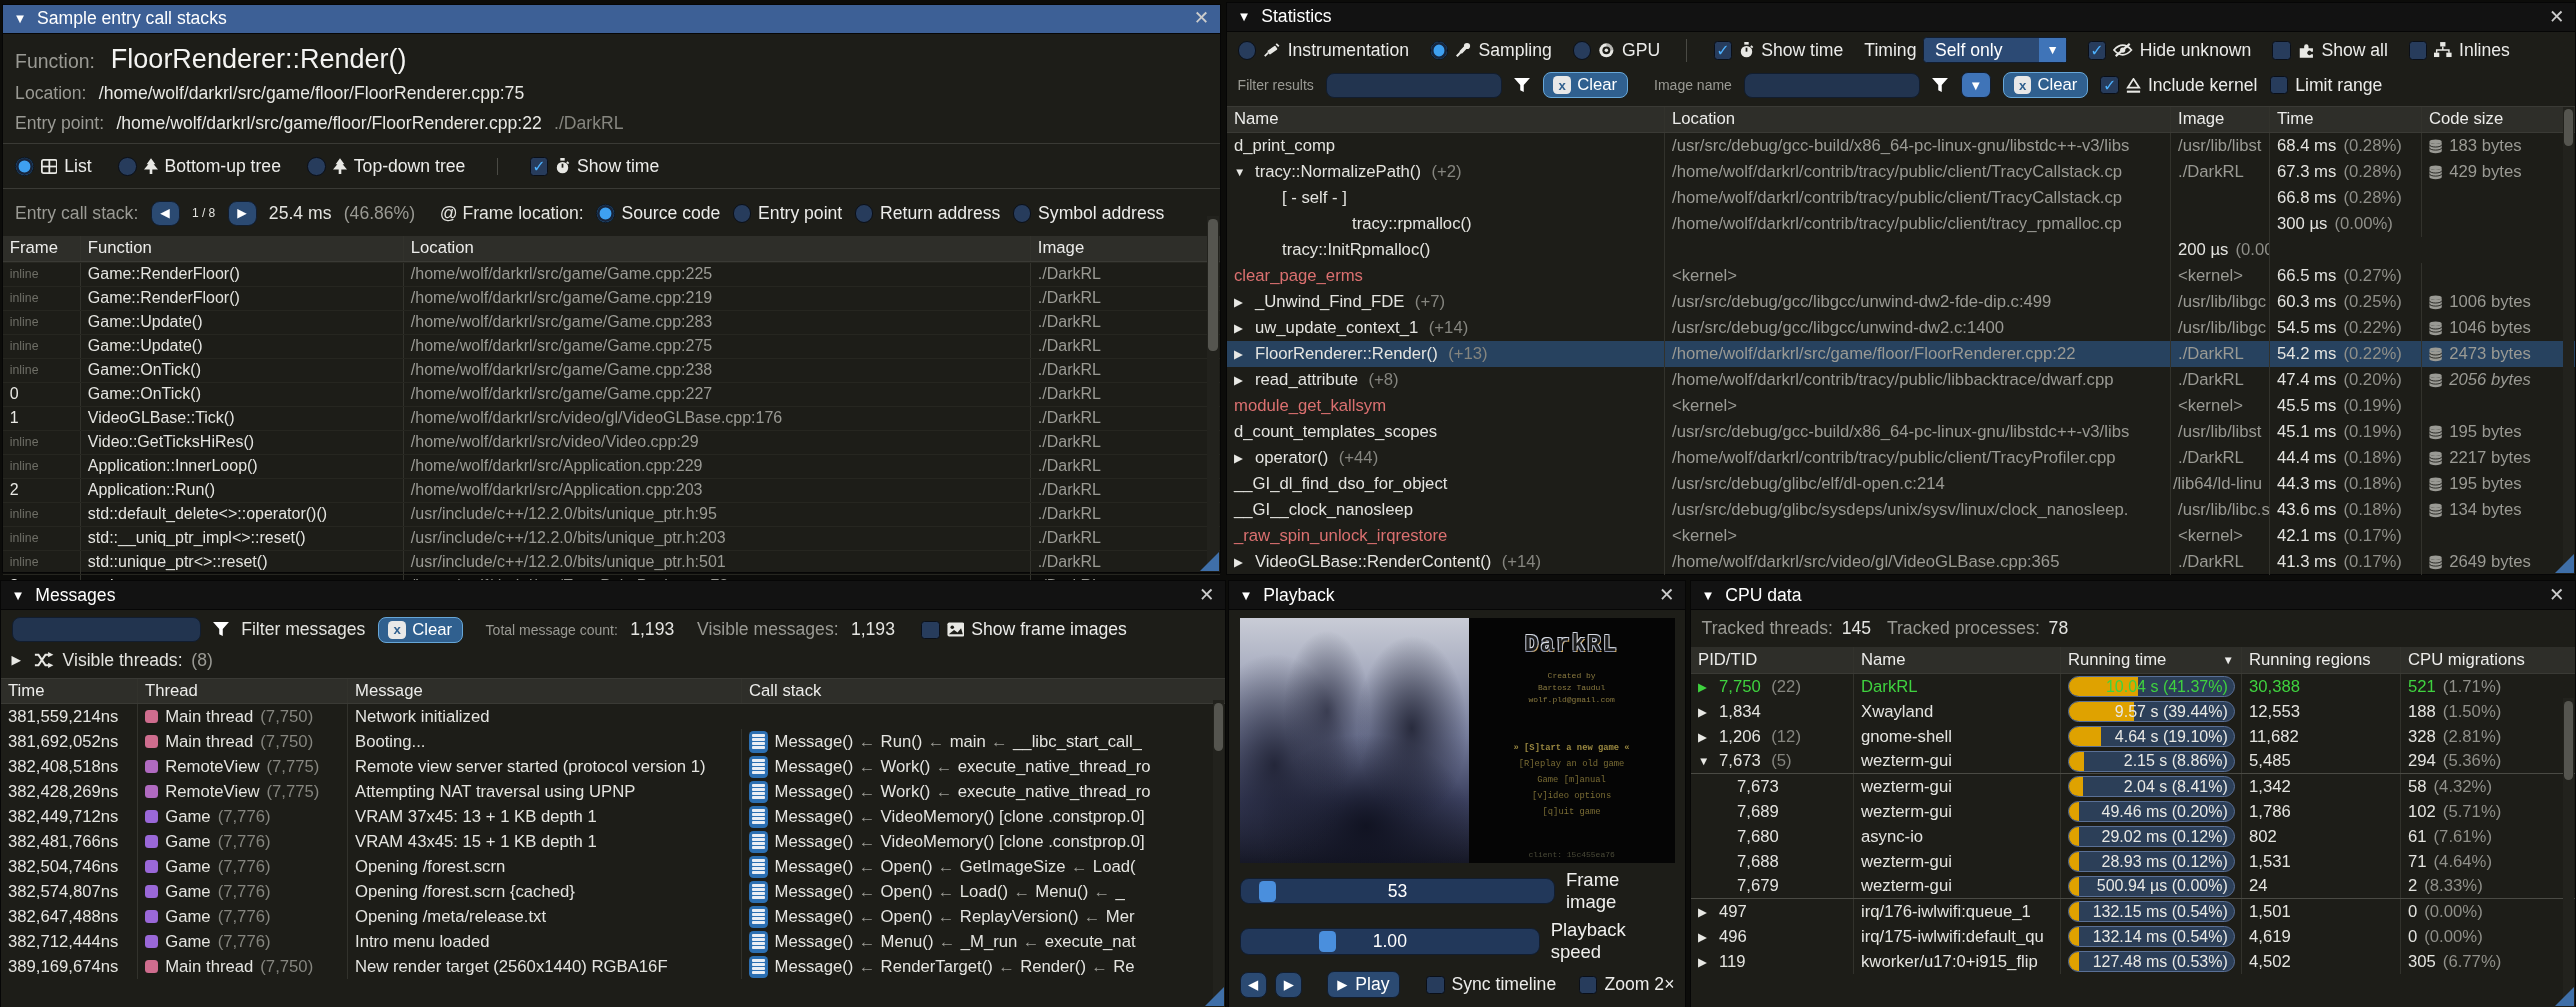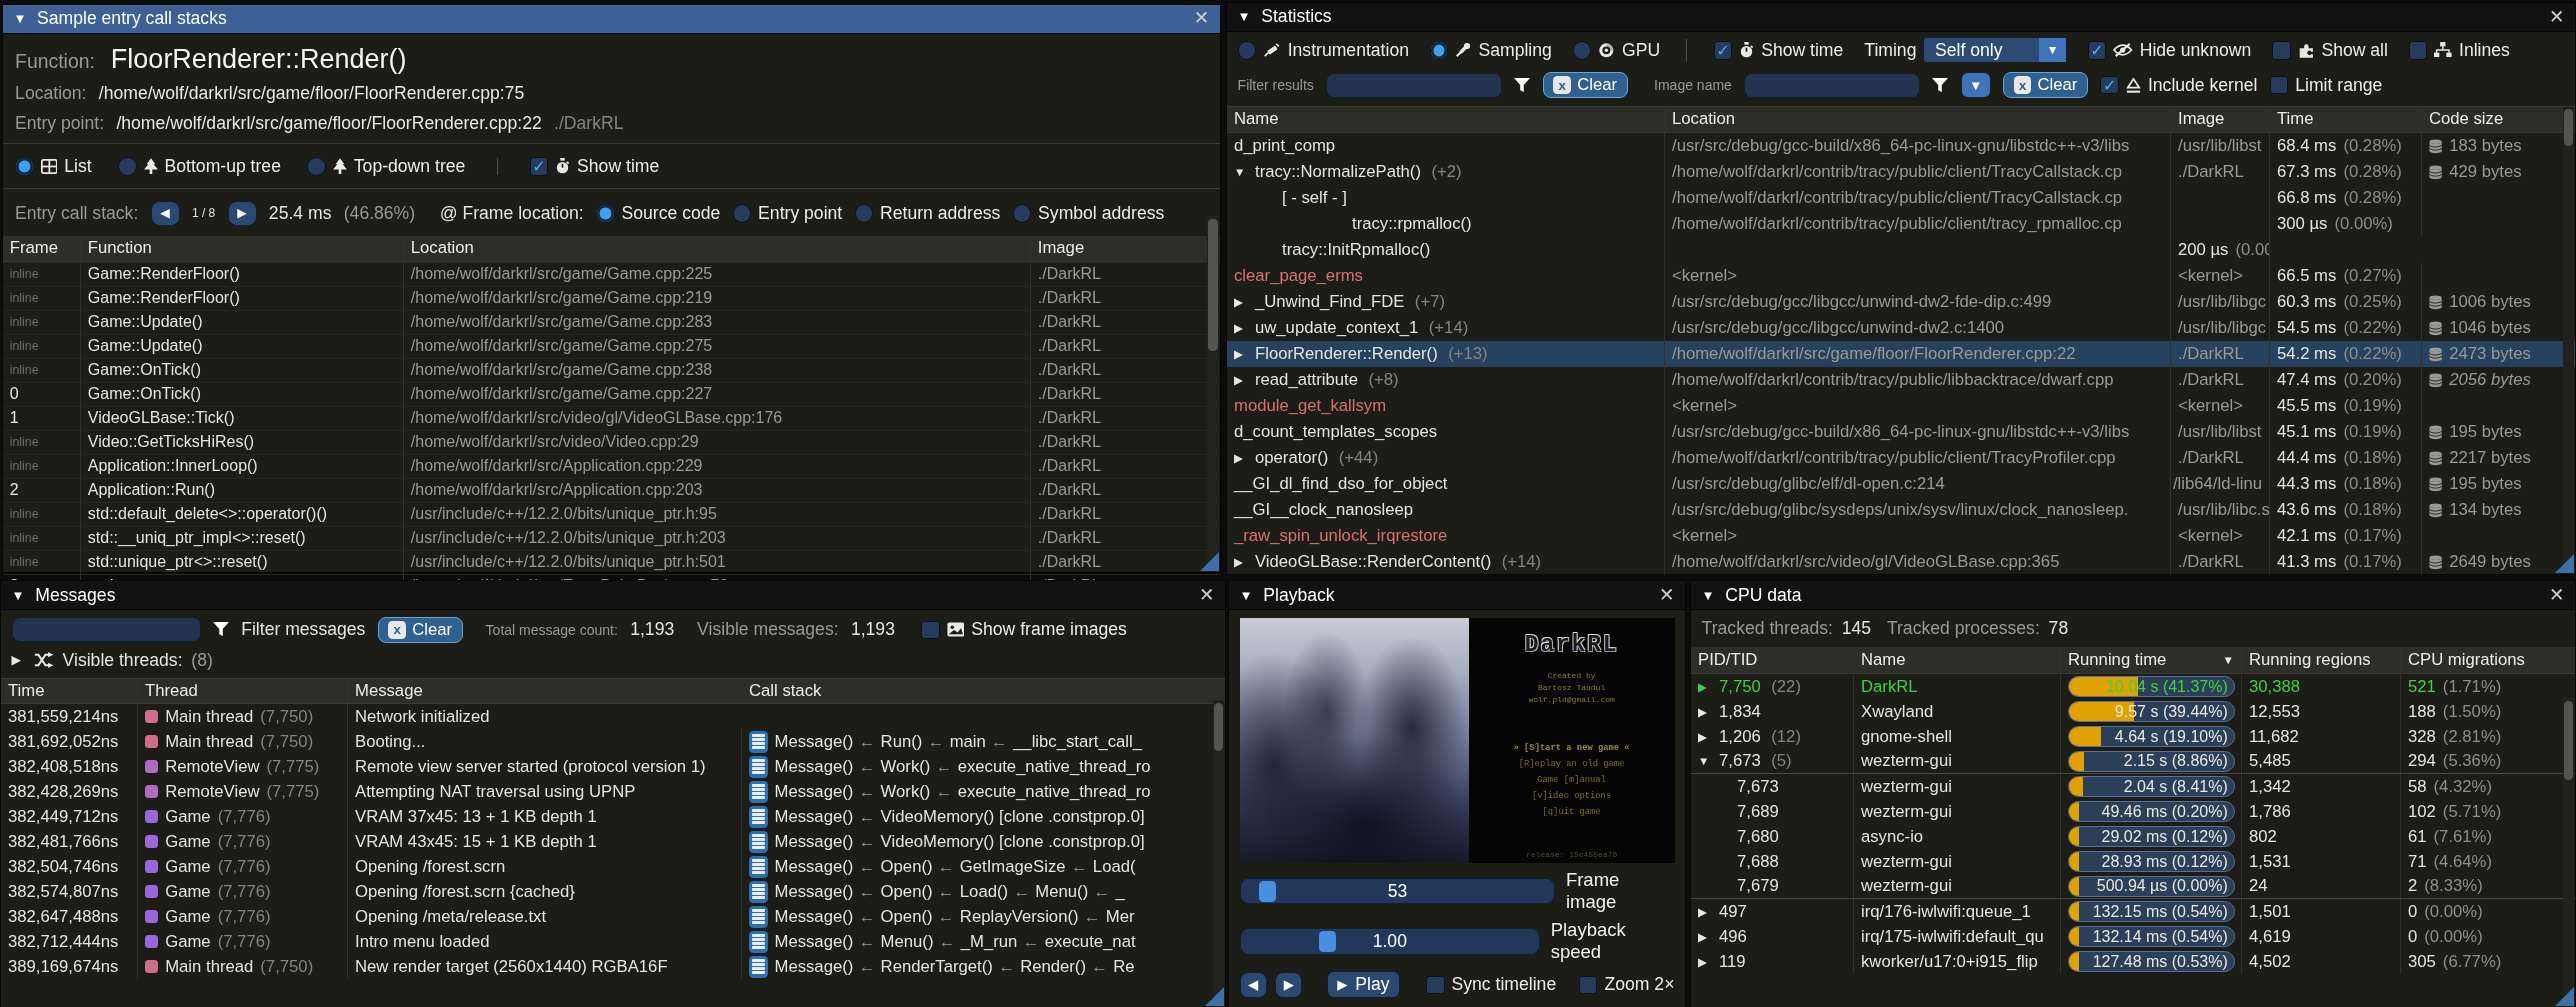--- a/index.html
+++ b/index.html
@@ -1297,21 +1297,21 @@
             <div>Bartosz Taudul</div>
             <div>wolf.pld@gmail.com</div>
           </div>
         <div class="pb-menu" id="pb-menu">
             <div class="hot">» [S]tart a new game «</div>
             <div>[R]eplay an old game</div>
             <div>Game [m]anual</div>
             <div>[v]ideo options</div>
             <div>[q]uit game</div>
           </div>
-        <div class="pb-ver">release: 15c455ea76</div>
+        <div class="pb-ver">client: 15c455ea76</div>
       </div>
     </div>
     <div class="slider-row">
       <span class="slider">
         <span class="handle" id="frame-handle" style="left: 18px;"></span>
         <span class="sv">53</span>
       </span>
       <span class="slider-label">Frame image</span>
     </div>
     <div class="slider-row">

